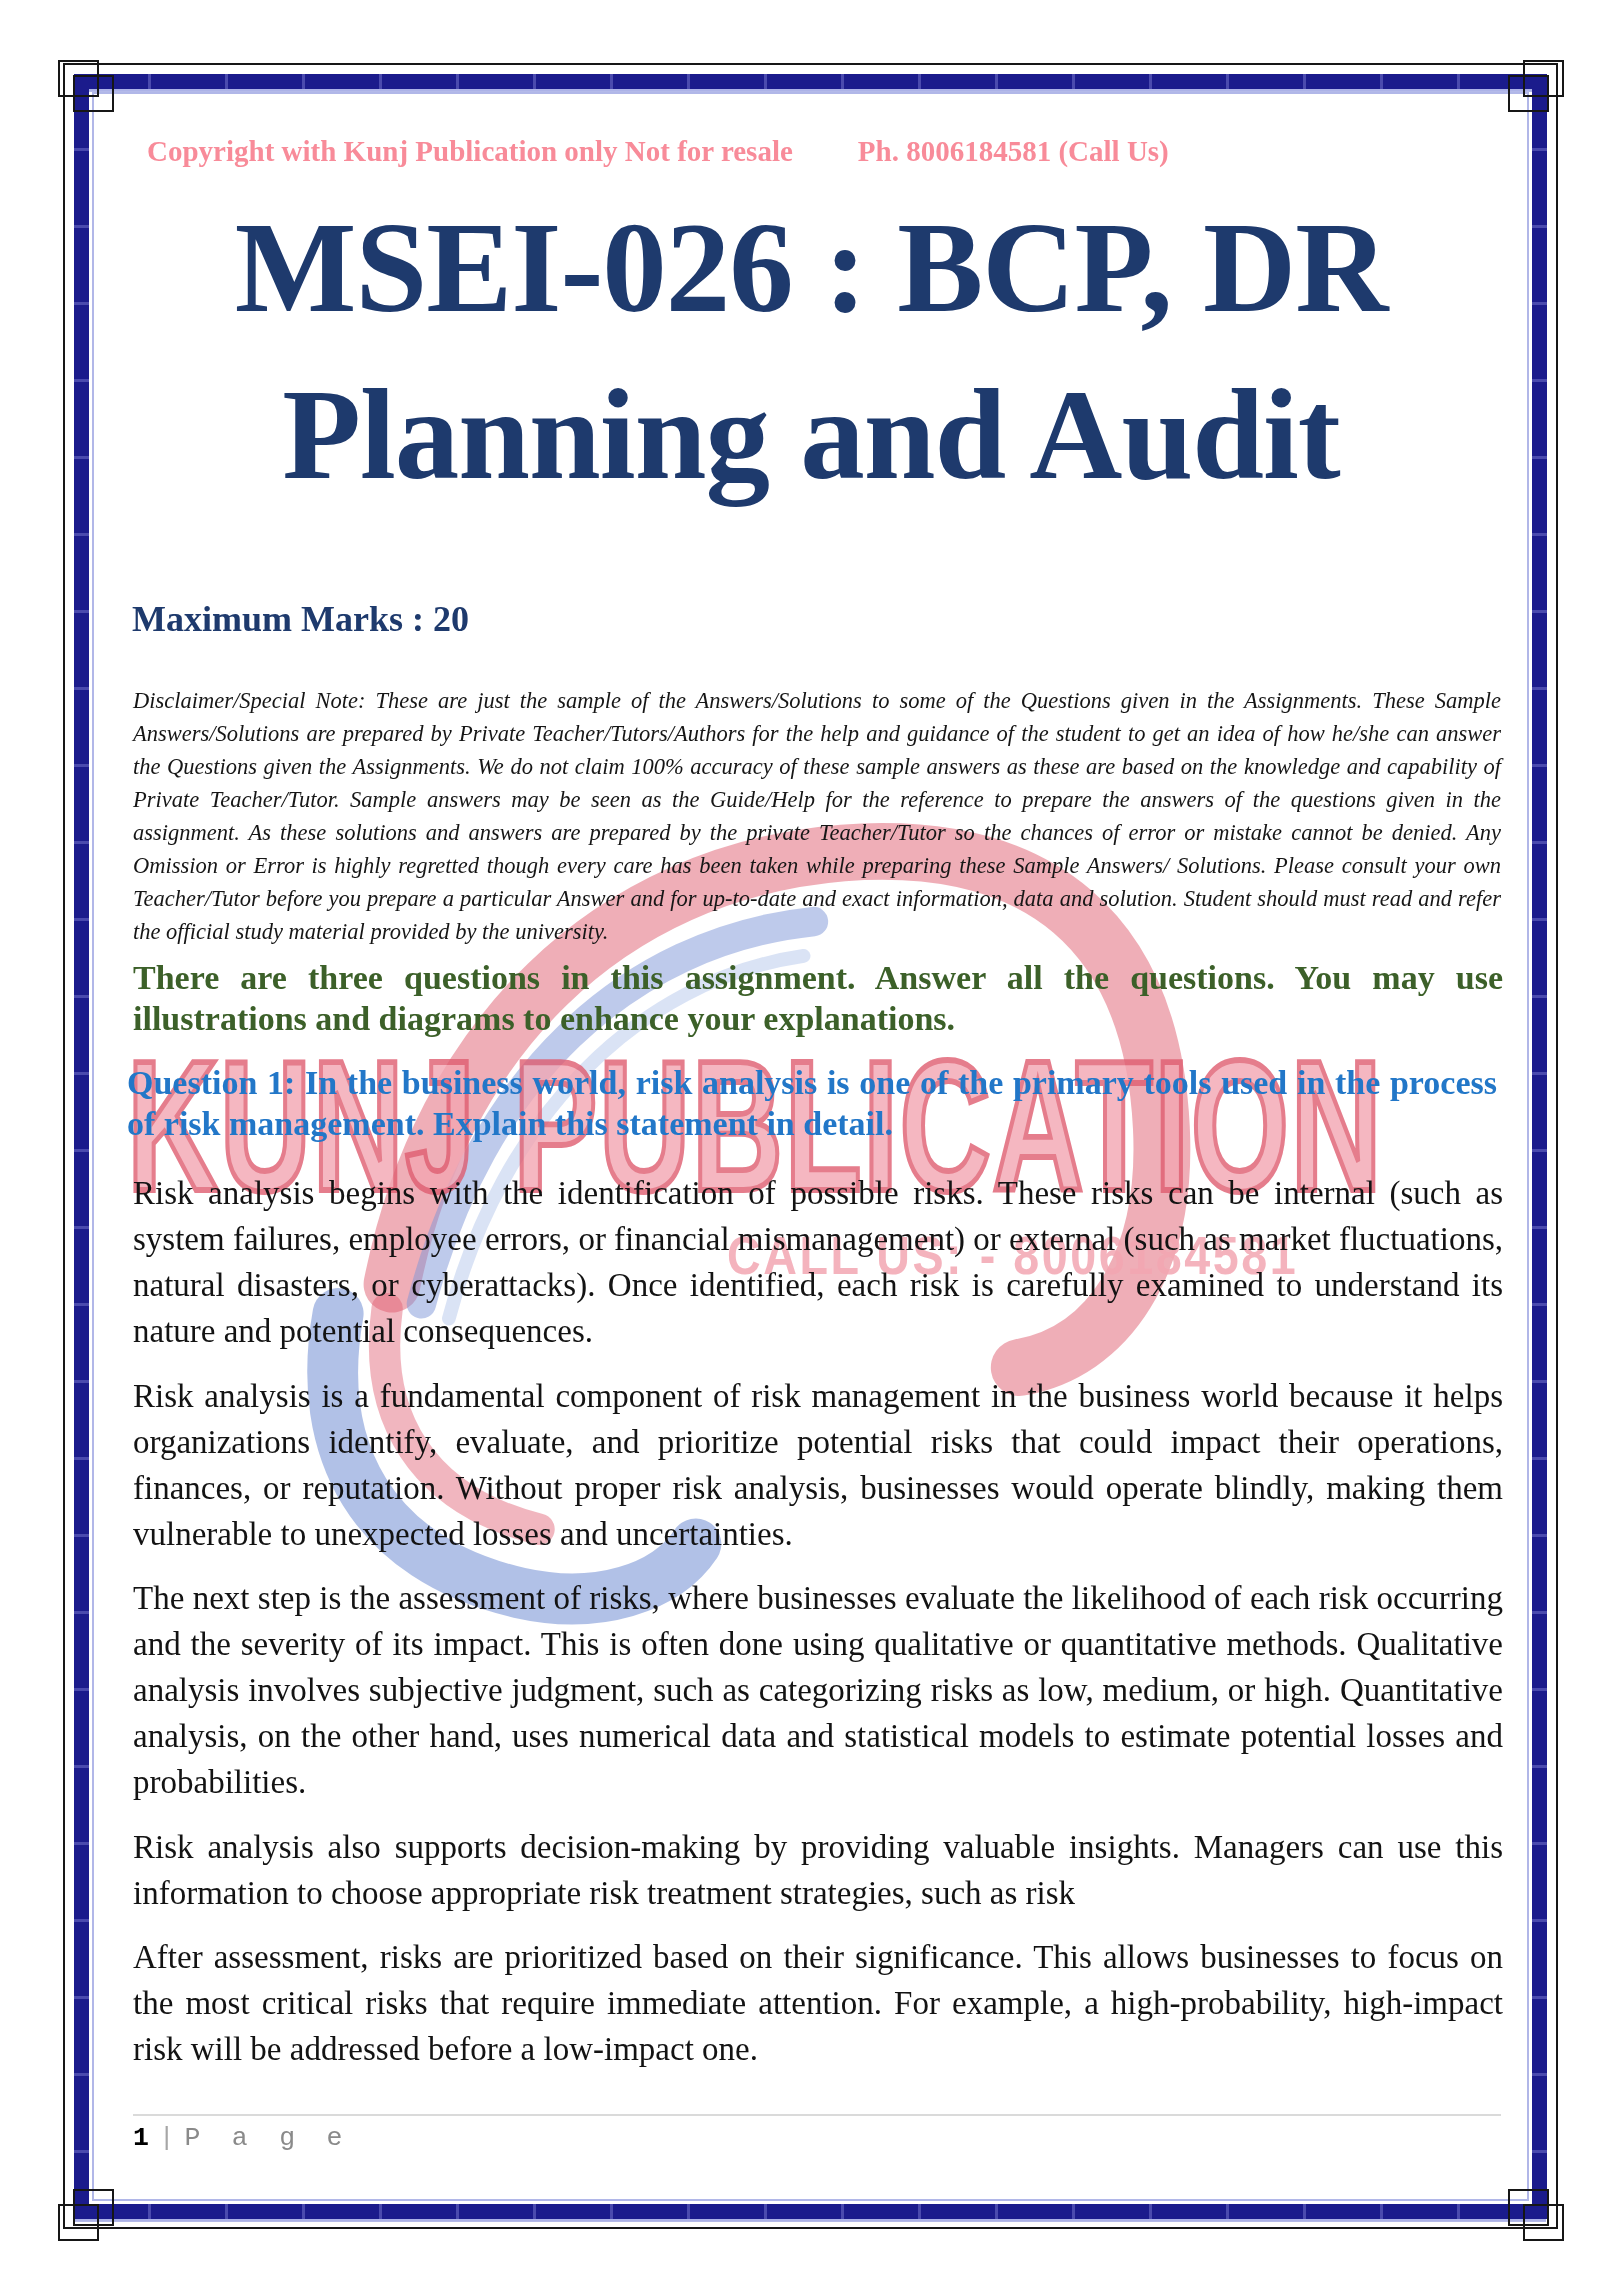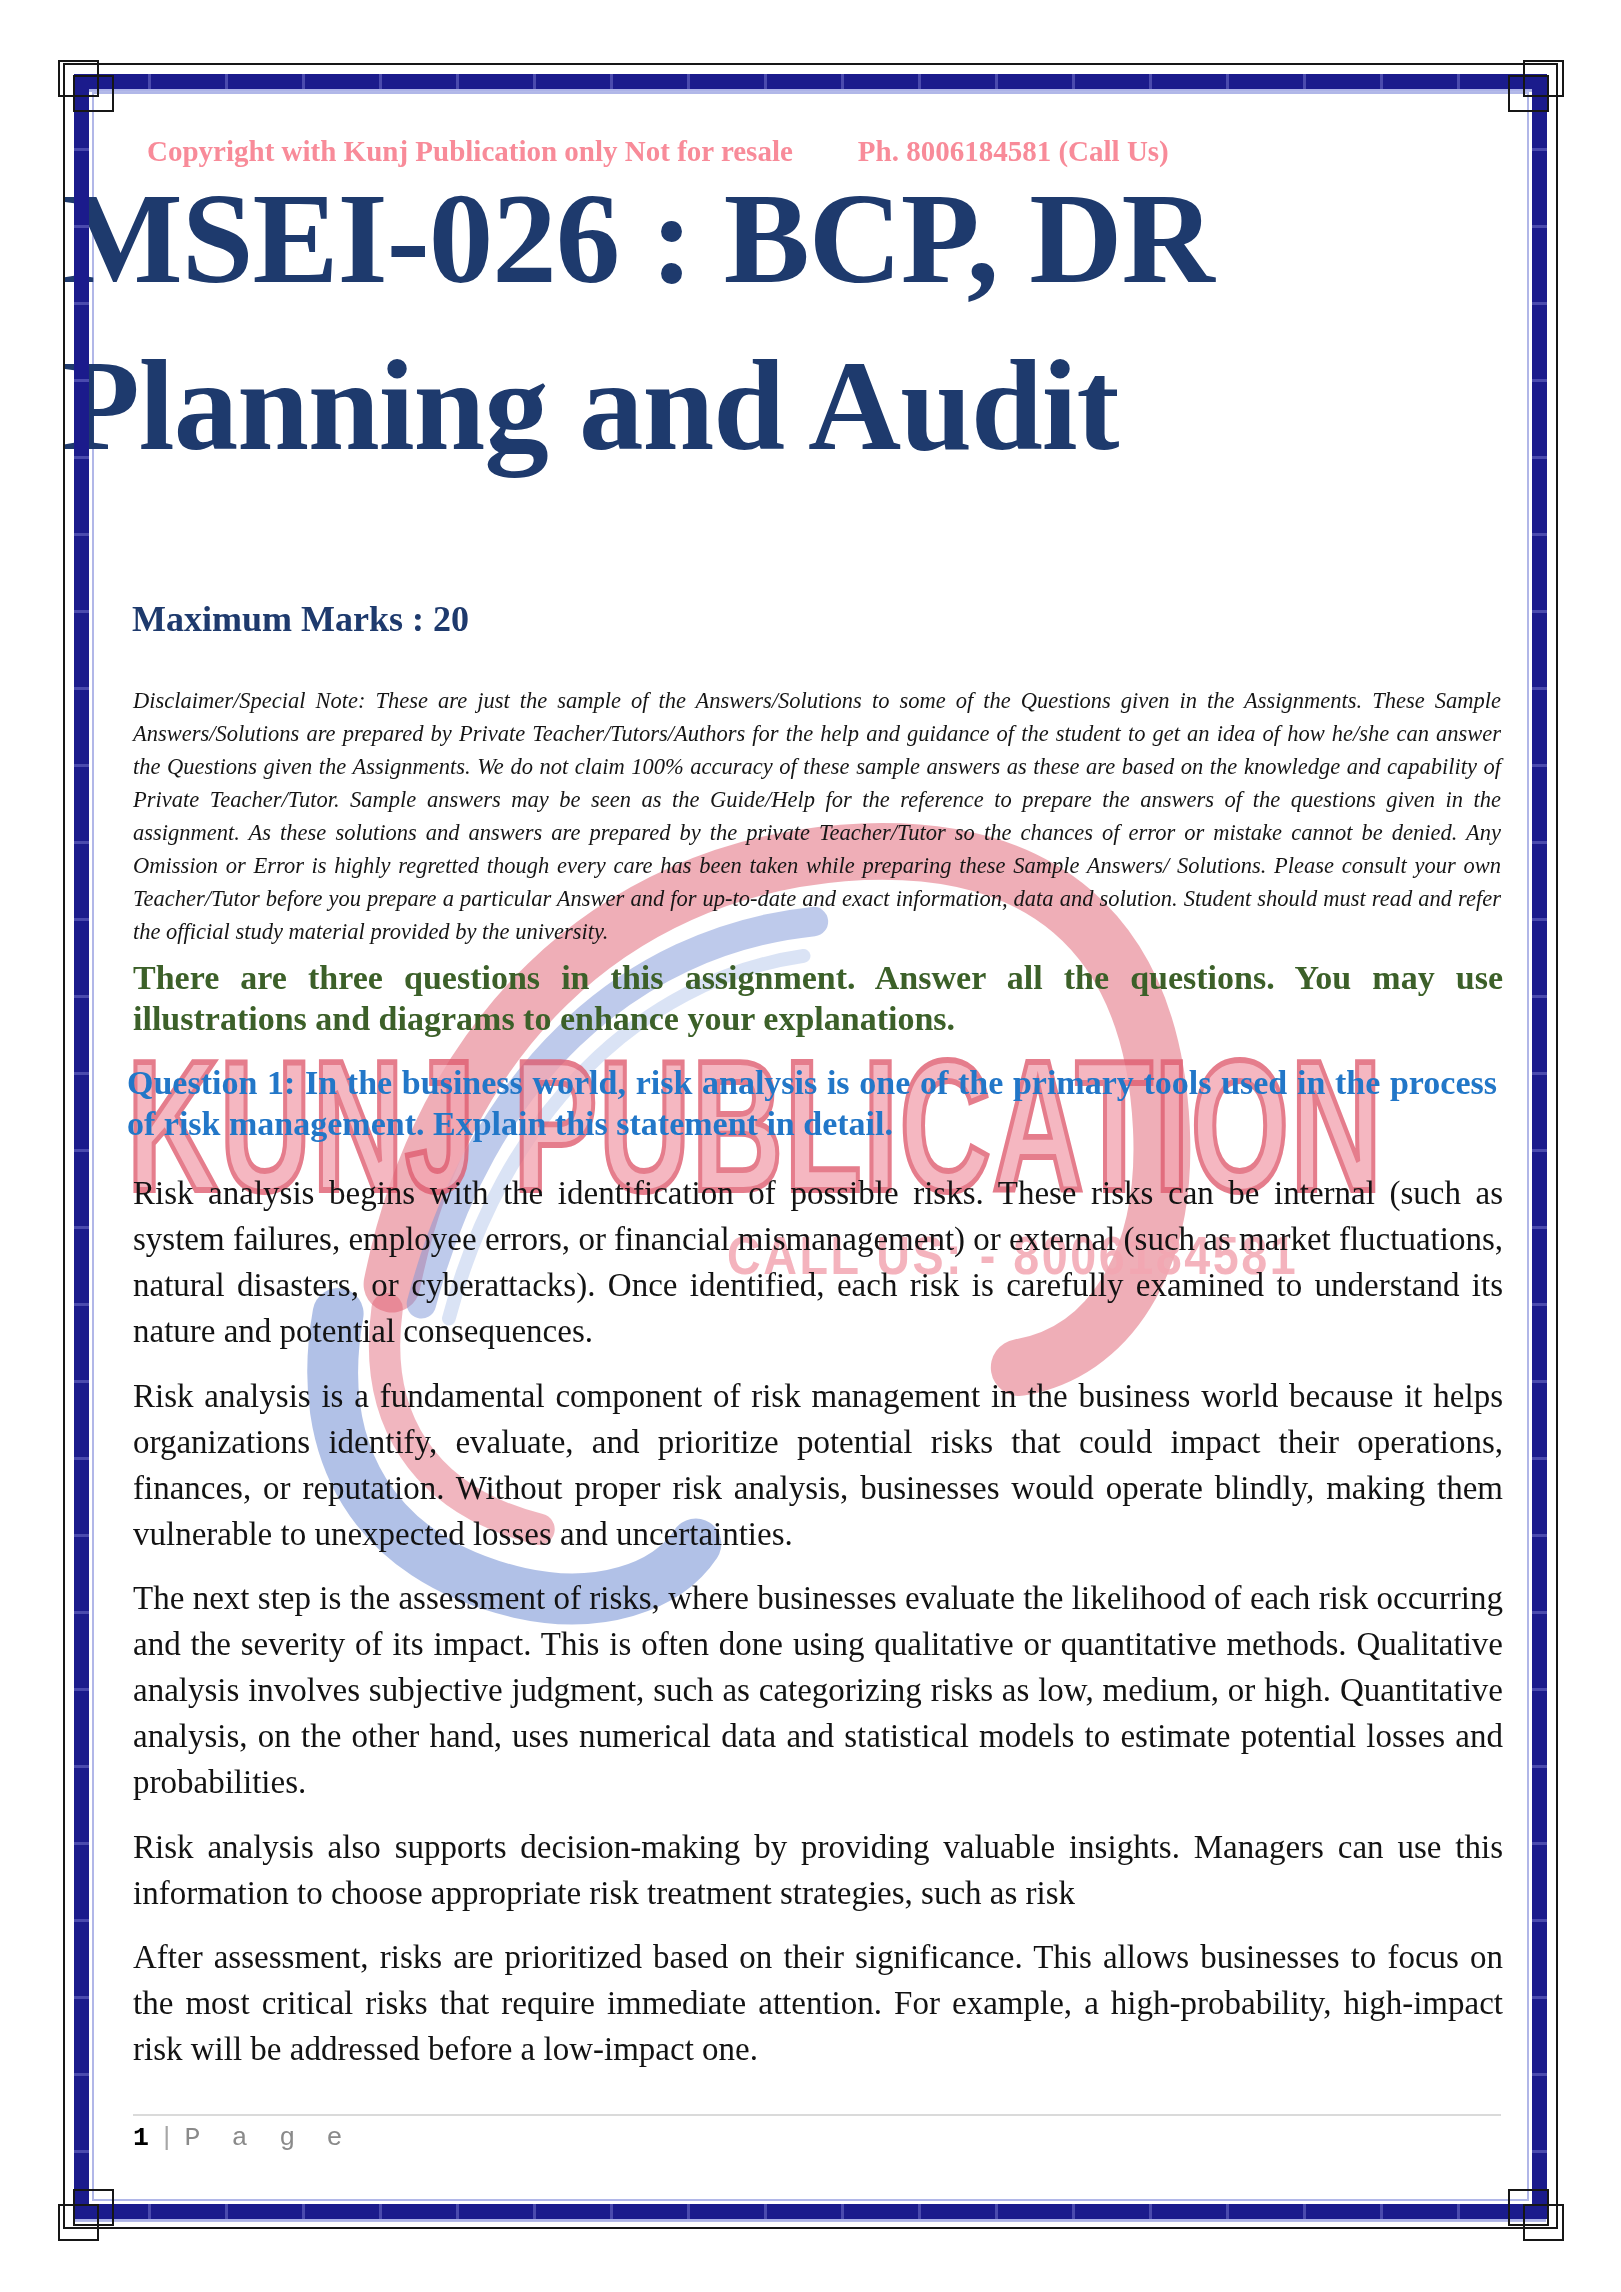--- a/index.html
+++ b/index.html
@@ -35,21 +35,21 @@
             letter-spacing:2px;color:var(--watermark_pink);-webkit-text-stroke:5.9px var(--watermark_stroke);
             transform:scaleX(.68);transform-origin:left top;opacity:.8;}
   .wm-phone{position:absolute;left:727px;top:1225px;z-index:1;white-space:nowrap;
             font-family:"Liberation Sans","DejaVu Sans",sans-serif;font-weight:bold;font-size:53px;
             letter-spacing:2.9px;color:var(--watermark_pink);transform:scaleX(.88);transform-origin:left top;opacity:.85;}
   
   .content{position:absolute;inset:0;z-index:2;padding-left:24px;}
   .copyright{position:absolute;left:147px;top:135px;font-weight:bold;font-size:29px;
              color:var(--copyright_pink);white-space:nowrap;}
   .copyright .right-part{margin-left:65px;}
-  .doc-title{position:absolute;left:61px;top:155px;width:1500px;text-align:left;
+  .doc-title{position:absolute;left:61px;top:184px;width:1500px;text-align:center;
              font-weight:bold;font-size:129px;line-height:167px;color:var(--title_navy);letter-spacing:-1px;}
   .marks{position:absolute;left:132px;top:598px;width:1368px;
          font-weight:bold;font-size:36px;color:var(--title_navy);}
   .disclaimer{position:absolute;left:133px;top:684px;width:1368px;font-style:italic;font-size:22.5px;
               line-height:33px;text-align:justify;color:#161616;}
   .note{position:absolute;left:133px;top:957px;width:1370px;font-weight:bold;font-size:34px;
         line-height:41px;text-align:justify;color:var(--note_green);}
   .question{position:absolute;left:127px;top:1062px;width:1370px;font-weight:bold;font-size:34px;
             line-height:41px;text-align:justify;color:var(--question_blue);}
   .body-text{position:absolute;left:133px;top:1170px;width:1370px;font-size:33px;line-height:46px;

